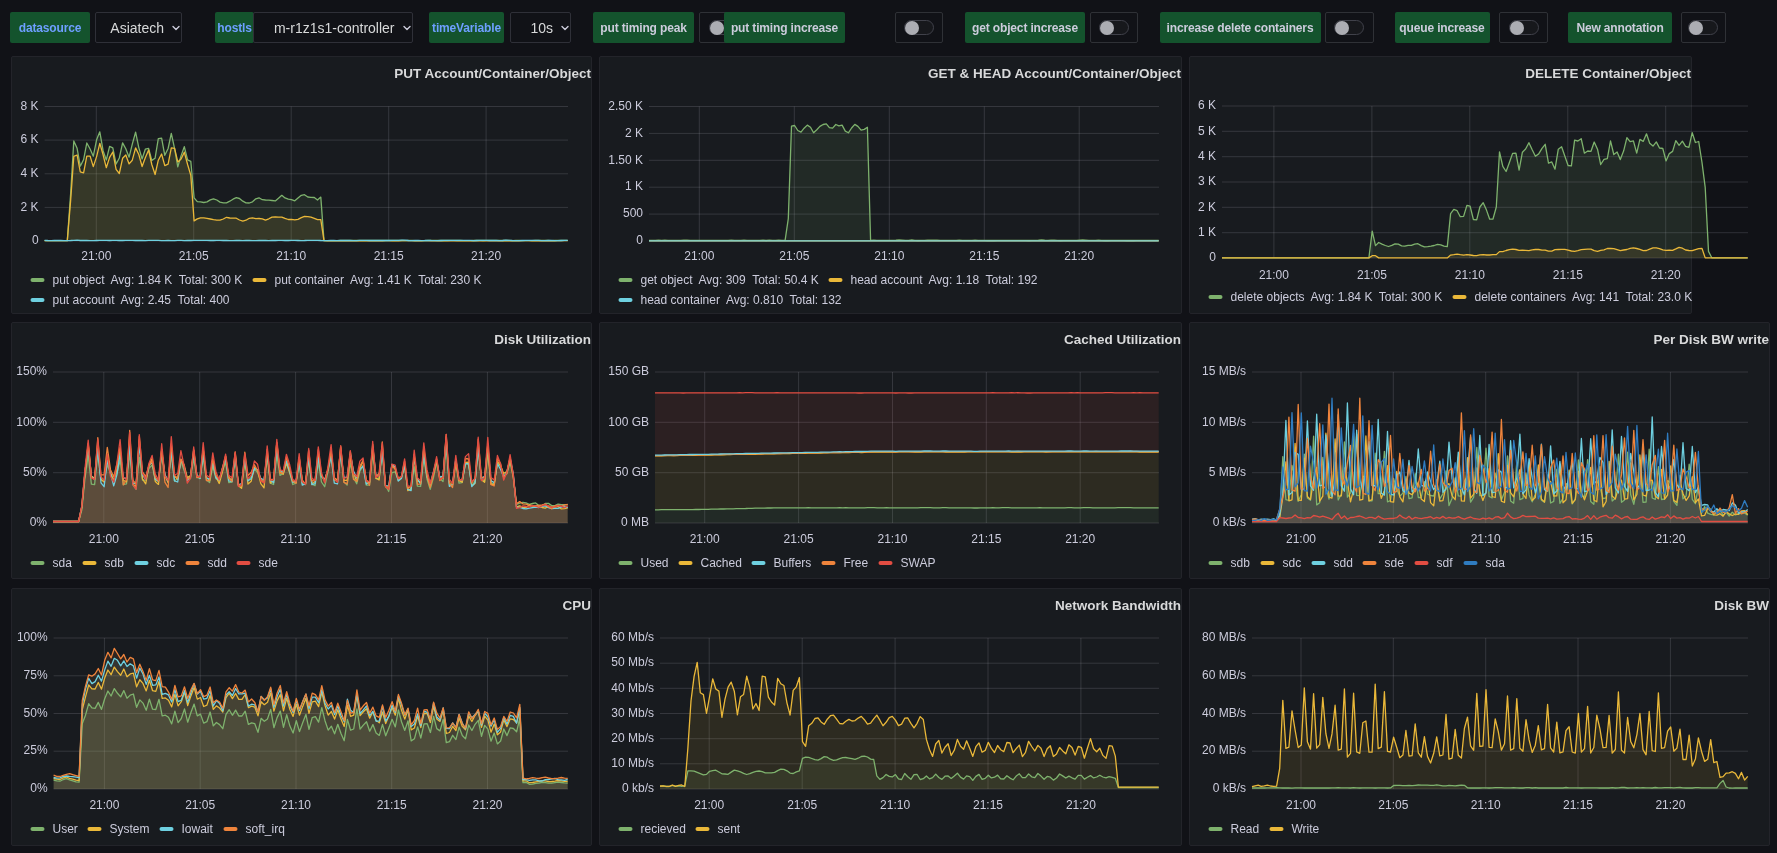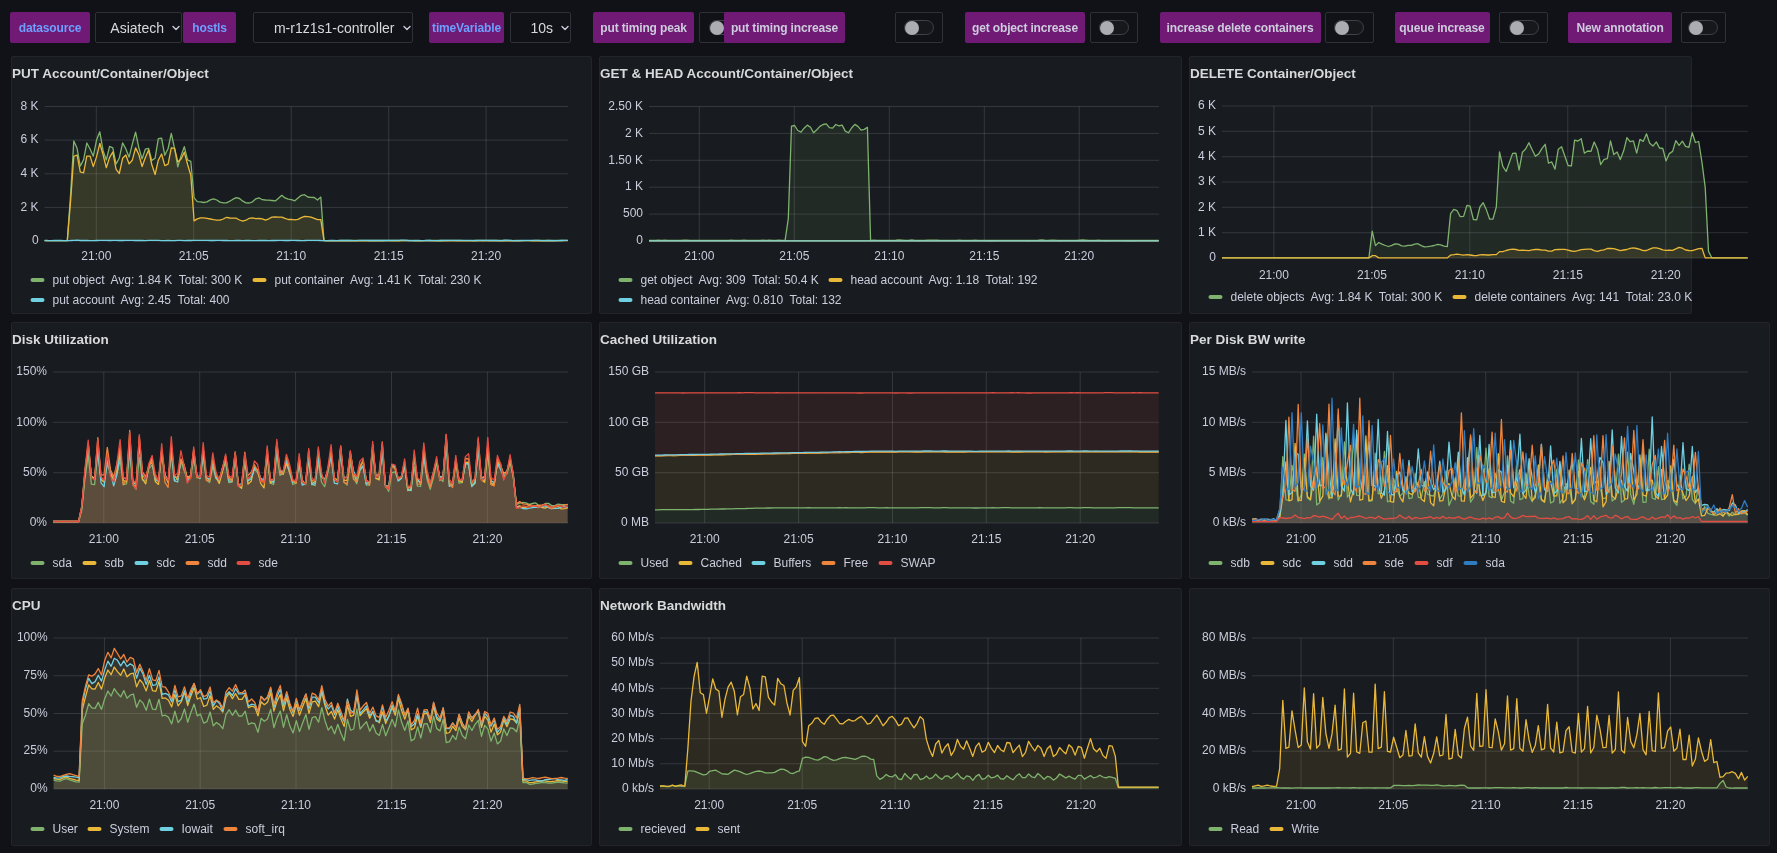--- a/index.html
+++ b/index.html
@@ -1,34 +1,34 @@
 <!DOCTYPE html>
 <html><head><meta charset="utf-8"><style>
 *{margin:0;padding:0;box-sizing:border-box}
 body{width:1777px;height:853px;background:#111217;font-family:"Liberation Sans",sans-serif;position:relative;overflow:hidden}
-.chip,.chipb{position:absolute;top:12px;height:31px;background:#701a75;border-radius:2px;display:flex;align-items:center;justify-content:center;font-size:12px;font-weight:bold;letter-spacing:-0.15px;color:#CCCCDC;white-space:nowrap}
+.chip,.chipb{position:absolute;top:12px;height:31px;background:#14532d;border-radius:2px;display:flex;align-items:center;justify-content:center;font-size:12px;font-weight:bold;letter-spacing:-0.15px;color:#CCCCDC;white-space:nowrap}
 .chipb{color:#6E9FFF}
 .dd{position:absolute;top:12px;height:31px;background:#111217;border:1px solid #2F3038;border-radius:2px;display:flex;align-items:center;justify-content:flex-end;gap:7px;font-size:14px;color:#D8D9DA;white-space:nowrap}
 .tg{position:absolute;top:12px;height:31px;border:1px solid #2F3136;border-radius:2px;display:flex;align-items:center;justify-content:center}
 .pill{width:30px;height:15px;border:1px solid #40414a;border-radius:8px;position:relative;background:#17181C}
 .knob{position:absolute;left:0px;top:-0.5px;width:14px;height:14px;border-radius:50%;background:#ACADB3}
 .panel{position:absolute;background:#181B1F;border:1px solid #23242A;border-radius:2px}
-.pt{position:absolute;top:9px;left:0;right:0;text-align:left;font-size:13.5px;font-weight:bold;color:#D8D9DA}
+.pt{position:absolute;top:9px;left:0;right:0;text-align:right;font-size:13.5px;font-weight:bold;color:#D8D9DA}
 .panel>svg{position:absolute;left:0;top:0}
 text.ax{font-size:12px;fill:#CCCCDC;font-family:"Liberation Sans",sans-serif}
 text.lg{font-size:12px;fill:#CCCCDC;font-family:"Liberation Sans",sans-serif}
 </style></head><body>
 <div class="chipb" style="left:10px;width:80px">datasource</div>
 <div class="dd" style="left:94.5px;width:87.5px">
     <span>Asiatech</span>
     <svg width="10" height="10" viewBox="0 0 10 10">
       <path d="M2 3.5l3 3 3-3" stroke="#CCCCDC" stroke-width="1.4" fill="none" stroke-linecap="round" stroke-linejoin="round"></path>
     </svg>
   </div>
-<div class="chipb" style="left:183px;width:53px">hostls</div>
+<div class="chipb" style="left:215px;width:39px">hostls</div>
 <div class="dd" style="left:252.5px;width:160px">
     <span>m-r1z1s1-controller</span>
     <svg width="10" height="10" viewBox="0 0 10 10">
       <path d="M2 3.5l3 3 3-3" stroke="#CCCCDC" stroke-width="1.4" fill="none" stroke-linecap="round" stroke-linejoin="round"></path>
     </svg>
   </div>
 <div class="chipb" style="left:429px;width:75px">timeVariable</div>
 <div class="dd" style="left:510px;width:61px">
     <span>10s</span>
     <svg width="10" height="10" viewBox="0 0 10 10">
@@ -315,20 +315,21 @@
       <polygon points="60.0,200 60.0,197.0 63.1,196.8 66.2,197.3 69.3,197.3 72.4,196.2 75.5,197.4 78.6,196.3 81.7,196.0 84.8,197.5 87.9,158.9 91.0,111.9 94.1,87.3 97.2,73.4 100.3,103.8 103.4,105.6 106.5,124.4 109.6,107.5 112.7,89.8 115.8,100.0 118.9,102.1 121.9,128.3 125.0,110.1 128.1,98.2 131.2,93.1 134.3,102.2 137.4,125.9 140.5,107.7 143.6,105.5 146.7,87.1 149.8,98.4 152.9,120.0 156.0,114.5 159.1,121.6 162.2,87.2 165.3,87.9 168.4,108.1 171.5,113.0 174.6,116.1 177.7,89.3 180.8,94.7 183.9,96.5 187.0,114.1 190.1,126.0 193.2,101.4 196.3,97.8 199.4,88.5 202.5,152.7 205.6,157.3 208.7,136.8 211.8,134.3 214.9,129.5 218.0,128.9 221.1,132.9 224.2,135.3 227.3,130.2 230.4,126.7 233.5,126.1 236.6,130.1 239.7,134.5 242.7,134.9 245.8,132.3 248.9,130.4 252.0,132.0 255.1,131.6 258.2,129.1 261.3,127.4 264.4,130.7 267.5,135.1 270.6,134.2 273.7,129.9 276.8,126.1 279.9,131.2 283.0,136.8 286.1,133.3 289.2,128.6 292.3,127.4 295.4,131.1 298.5,136.6 301.6,135.1 304.7,129.2 307.8,129.0 310.9,134.3 314.0,138.9 317.1,134.3 320.2,127.6 323.3,130.5 326.4,150.4 329.5,160.5 332.6,167.4 335.7,155.0 338.8,151.4 341.9,164.0 345.0,158.2 348.1,154.7 351.2,166.5 354.3,161.2 357.4,150.4 360.5,157.2 363.6,160.2 366.6,151.8 369.7,159.2 372.8,167.4 375.9,157.6 379.0,153.9 382.1,163.2 385.2,161.4 388.3,153.3 391.4,159.4 394.5,163.5 397.6,156.5 400.7,160.7 403.8,162.6 406.9,153.5 410.0,154.0 413.1,163.7 416.2,159.7 419.3,156.1 422.4,167.6 425.5,163.3 428.6,152.3 431.7,157.5 434.8,162.0 437.9,156.4 441.0,159.3 444.1,167.6 447.2,159.8 450.3,156.7 453.4,167.5 456.5,164.9 459.6,158.5 462.7,161.9 465.8,164.7 468.9,155.8 472.0,158.4 475.1,166.1 478.2,157.5 481.3,158.3 484.4,169.2 487.4,159.3 490.5,149.6 493.6,159.8 496.7,162.7 499.8,159.2 502.9,166.4 506.0,169.3 509.1,156.7 512.2,157.1 515.3,167.1 518.4,198.2 521.5,198.2 524.6,198.2 527.7,198.2 530.8,198.2 533.9,198.2 537.0,198.2 540.1,198.2 543.2,198.2 546.3,198.2 549.4,198.2 552.5,198.2 555.6,198.2 558.7,198.2 558.7,200" fill="#EAB839" fill-opacity="0.1"></polygon>
       <polyline points="60.0,197.3 63.1,196.9 66.2,197.5 69.3,197.5 72.4,196.4 75.5,197.1 78.6,196.9 81.7,197.4 84.8,196.9 87.9,181.9 91.0,181.9 94.1,182.2 97.2,183.4 100.3,184.6 103.4,185.8 106.5,185.4 109.6,182.3 112.7,181.7 115.8,181.2 118.9,183.0 121.9,184.8 125.0,185.0 128.1,185.3 131.2,183.1 134.3,181.1 137.4,181.9 140.5,182.9 143.6,184.4 146.7,185.5 149.8,184.6 152.9,183.3 156.0,182.4 159.1,182.0 162.2,182.6 165.3,183.8 168.4,183.9 171.5,183.8 174.6,183.4 177.7,181.6 180.8,180.2 183.9,180.4 187.0,181.8 190.1,184.1 193.2,184.5 196.3,182.9 199.4,181.9 202.5,169.3 205.6,168.1 208.7,168.4 211.8,169.5 214.9,170.7 218.0,171.2 221.1,169.6 224.2,167.6 227.3,168.2 230.4,170.2 233.5,171.3 236.6,170.8 239.7,169.6 242.7,168.6 245.8,168.5 248.9,169.1 252.0,169.7 255.1,170.3 258.2,169.2 261.3,167.5 264.4,167.1 267.5,168.0 270.6,170.1 273.7,170.5 276.8,186.9 279.9,190.4 283.0,188.6 286.1,185.5 289.2,187.4 292.3,187.9 295.4,185.6 298.5,189.8 301.6,190.5 304.7,184.5 307.8,187.8 310.9,190.3 314.0,185.7 317.1,185.5 320.2,190.5 323.3,189.7 326.4,187.0 329.5,189.9 332.6,188.6 335.7,185.1 338.8,188.5 341.9,190.4 345.0,187.2 348.1,186.9 351.2,189.4 354.3,186.9 357.4,184.2 360.5,188.1 363.6,190.1 366.6,186.9 369.7,187.7 372.8,191.4 375.9,187.4 379.0,185.4 382.1,190.3 385.2,189.4 388.3,186.2 391.4,188.9 394.5,188.2 397.6,186.1 400.7,189.9 403.8,190.0 406.9,186.8 410.0,189.1 413.1,190.8 416.2,187.1 419.3,184.8 422.4,188.6 425.5,188.6 428.6,184.9 431.7,187.8 434.8,188.6 437.9,184.5 441.0,187.1 444.1,190.2 447.2,187.4 450.3,188.2 453.4,191.1 456.5,189.0 459.6,185.0 462.7,186.9 465.8,189.0 468.9,187.1 472.0,188.8 475.1,190.2 478.2,186.4 481.3,186.4 484.4,190.1 487.4,188.3 490.5,186.6 493.6,188.9 496.7,188.0 499.8,186.2 502.9,188.0 506.0,188.9 509.1,187.6 512.2,188.3 515.3,189.3 518.4,198.5 521.5,198.5 524.6,198.5 527.7,198.5 530.8,198.5 533.9,198.5 537.0,198.5 540.1,198.5 543.2,198.5 546.3,198.5 549.4,198.5 552.5,198.5 555.6,198.5 558.7,198.5" fill="none" stroke="#7EB26D" stroke-width="1.3" stroke-linejoin="round"></polyline>
       <polyline points="60.0,197.0 63.1,196.8 66.2,197.3 69.3,197.3 72.4,196.2 75.5,197.4 78.6,196.3 81.7,196.0 84.8,197.5 87.9,158.9 91.0,111.9 94.1,87.3 97.2,73.4 100.3,103.8 103.4,105.6 106.5,124.4 109.6,107.5 112.7,89.8 115.8,100.0 118.9,102.1 121.9,128.3 125.0,110.1 128.1,98.2 131.2,93.1 134.3,102.2 137.4,125.9 140.5,107.7 143.6,105.5 146.7,87.1 149.8,98.4 152.9,120.0 156.0,114.5 159.1,121.6 162.2,87.2 165.3,87.9 168.4,108.1 171.5,113.0 174.6,116.1 177.7,89.3 180.8,94.7 183.9,96.5 187.0,114.1 190.1,126.0 193.2,101.4 196.3,97.8 199.4,88.5 202.5,152.7 205.6,157.3 208.7,136.8 211.8,134.3 214.9,129.5 218.0,128.9 221.1,132.9 224.2,135.3 227.3,130.2 230.4,126.7 233.5,126.1 236.6,130.1 239.7,134.5 242.7,134.9 245.8,132.3 248.9,130.4 252.0,132.0 255.1,131.6 258.2,129.1 261.3,127.4 264.4,130.7 267.5,135.1 270.6,134.2 273.7,129.9 276.8,126.1 279.9,131.2 283.0,136.8 286.1,133.3 289.2,128.6 292.3,127.4 295.4,131.1 298.5,136.6 301.6,135.1 304.7,129.2 307.8,129.0 310.9,134.3 314.0,138.9 317.1,134.3 320.2,127.6 323.3,130.5 326.4,150.4 329.5,160.5 332.6,167.4 335.7,155.0 338.8,151.4 341.9,164.0 345.0,158.2 348.1,154.7 351.2,166.5 354.3,161.2 357.4,150.4 360.5,157.2 363.6,160.2 366.6,151.8 369.7,159.2 372.8,167.4 375.9,157.6 379.0,153.9 382.1,163.2 385.2,161.4 388.3,153.3 391.4,159.4 394.5,163.5 397.6,156.5 400.7,160.7 403.8,162.6 406.9,153.5 410.0,154.0 413.1,163.7 416.2,159.7 419.3,156.1 422.4,167.6 425.5,163.3 428.6,152.3 431.7,157.5 434.8,162.0 437.9,156.4 441.0,159.3 444.1,167.6 447.2,159.8 450.3,156.7 453.4,167.5 456.5,164.9 459.6,158.5 462.7,161.9 465.8,164.7 468.9,155.8 472.0,158.4 475.1,166.1 478.2,157.5 481.3,158.3 484.4,169.2 487.4,159.3 490.5,149.6 493.6,159.8 496.7,162.7 499.8,159.2 502.9,166.4 506.0,169.3 509.1,156.7 512.2,157.1 515.3,167.1 518.4,198.2 521.5,198.2 524.6,198.2 527.7,198.2 530.8,198.2 533.9,198.2 537.0,198.2 540.1,198.2 543.2,198.2 546.3,198.2 549.4,198.2 552.5,198.2 555.6,198.2 558.7,198.2" fill="none" stroke="#EAB839" stroke-width="1.3" stroke-linejoin="round"></polyline>
       <rect x="18.5" y="238" width="14" height="4" rx="2" fill="#7EB26D"></rect>
       <text x="40.5" y="244.2" class="lg">recieved</text>
       <rect x="95.5" y="238" width="14" height="4" rx="2" fill="#EAB839"></rect>
       <text x="117.5" y="244.2" class="lg">sent</text>
     </svg>
   </div>
 <div class="panel" style="left:1189px;top:588px;width:581px;height:258px">
+    <div class="pt">Disk BW</div>
     <svg width="581" height="258" viewBox="0 0 581 258">
       <path d="M62 49.0H558M62 86.8H558M62 124.5H558M62 162.2H558M62 200.0H558M111.0 49V200M203.3 49V200M295.7 49V200M388.0 49V200M480.4 49V200" stroke="rgba(204,204,220,0.16)" fill="none" stroke-width="1"></path>
       <text x="56" y="52.2" text-anchor="end" class="ax">80 MB/s</text>
       <text x="56" y="90.0" text-anchor="end" class="ax">60 MB/s</text>
       <text x="56" y="127.7" text-anchor="end" class="ax">40 MB/s</text>
       <text x="56" y="165.4" text-anchor="end" class="ax">20 MB/s</text>
       <text x="56" y="203.2" text-anchor="end" class="ax">0 kB/s</text>
       <text x="111.0" y="220" text-anchor="middle" class="ax">21:00</text>
       <text x="203.3" y="220" text-anchor="middle" class="ax">21:05</text>
       <text x="295.7" y="220" text-anchor="middle" class="ax">21:10</text>

